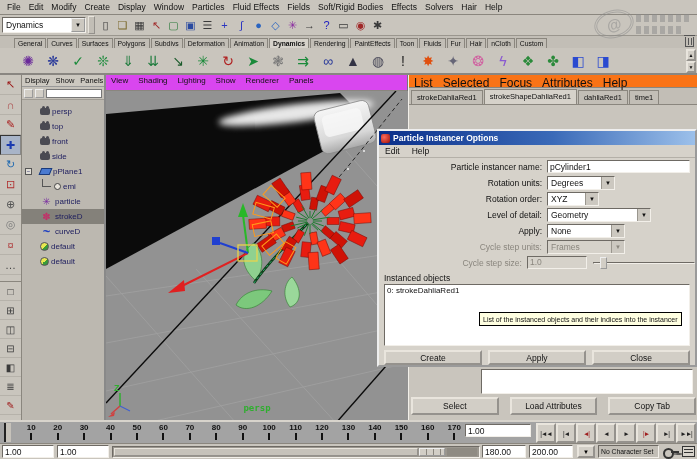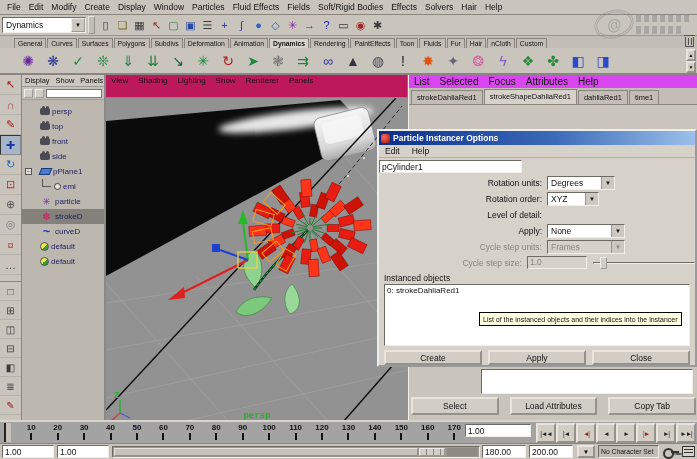--- a/index.html
+++ b/index.html
@@ -57,26 +57,26 @@
 .ic-camera{width:10px;height:7px;background:#4a4a52;border-radius:2px;position:relative}
 .ic-camera::after{content:"";position:absolute;left:2px;top:-2px;width:3px;height:3px;border-radius:50%;background:#4a4a52;box-shadow:4px 0 0 #4a4a52}
 .ic-mesh{width:11px;height:7px;background:#4a7ad0;transform:skewX(-22deg);border:1px solid #1a3a7a}
 .ic-emitter{width:7px;height:7px;border:1px solid #444;border-radius:50%;background:#e8e4dc}
 .ic-particle::before{content:"\2733";color:#7a30a0;font-size:10px}
 .ic-stroke::before{content:"\273D";color:#c23068;font-size:10px}
 .ic-curve::before{content:"~";color:#2040c0;font-size:13px;font-weight:bold}
 .ic-set{width:9px;height:9px;border-radius:50%;border:1px solid #555;background:linear-gradient(135deg,#e8e850 50%,#3a9a3a 50%)}
 
 #viewport{position:absolute;left:106px;top:75px;width:302px;height:345px;border-right:1px solid #777}
-#vp-menus{height:23px;display:flex;background:#be185d;border-bottom:1px solid #8a867e;font-size:8px;white-space:nowrap}
+#vp-menus{height:16px;display:flex;background:#d946ef;border-bottom:1px solid #8a867e;font-size:8px;white-space:nowrap}
 #vp-menus .mi{padding:1px 5px}
 #scene{position:relative;width:302px;height:332px;background:#929292}
 
 #aepanel{position:absolute;left:408px;top:75px;width:289px;height:345px;background:#c9c5bd;border-left:1px solid #f2efe9}
-#ae-menus{height:13px;display:flex;background:#d946ef;border-bottom:1px solid #8a867e;font-size:10px;white-space:nowrap}
+#ae-menus{height:13px;display:flex;background:#f97316;border-bottom:1px solid #8a867e;font-size:12px;white-space:nowrap}
 #ae-menus .mi{padding:1px 5px}
 #ae-tabs{height:17px;display:flex;align-items:flex-end;padding-left:2px;border-bottom:1px solid #8a867e;background:#c2beb6}
 .ae-tab{font-size:7.5px;padding:2px 5px;background:#c2beb6;border:1px solid #8a867e;border-bottom:none;margin-right:1px;white-space:nowrap}
 .ae-tab.active{background:#d6d2ca;padding-bottom:3px}
 #ae-notes{position:absolute;left:72px;top:294px;width:212px;height:25px;background:#fff;border:1px solid;border-color:#6e6a64 #f2efe9 #f2efe9 #6e6a64}
 #ae-buttons{position:absolute;left:1px;top:322px;width:287px;display:flex;gap:11px;padding:0 1px}
 .ae-btn{flex:1;height:18px}
 
 #dialog{position:absolute;left:377px;top:129px;width:320px;height:238px;background:#d6d2ca;border:2px outset #eee;z-index:10}
 #dlg-title{height:14px;display:flex;align-items:center;gap:3px;padding-left:2px;background:linear-gradient(90deg,#0b2f8a,#3a6ab8 55%,#9cc0ea);color:#fff;font-size:8.5px;font-weight:bold;white-space:nowrap;overflow:hidden}
@@ -622,38 +622,43 @@
       <span id="dlg-icon"></span>
       <span>Particle Instancer Options</span>
     </div>
     <div id="dlg-menus">
 
     <span class="mi">Edit</span>
         <span class="mi">Help</span>
       </div>
 
     <div class="drow">
+      <span class="dlabel">Particle instancer name:</span>
       <input class="tfield" style="width: 143px;" value="pCylinder1">
     </div>
     <div class="drow">
       <span class="dlabel">Rotation units:</span>
       <span class="combo" style="width:68px">
         <span class="cv">Degrees</span>
         <span class="arr">▼</span>
       </span>
     </div>
     <div class="drow">
       <span class="dlabel">Rotation order:</span>
       <span class="combo" style="width:52px">
         <span class="cv">XYZ</span>
         <span class="arr">▼</span>
       </span>
     </div>
     <div class="drow">
       <span class="dlabel">Level of detail:</span>
+      <span class="combo" style="width:104px">
+        <span class="cv">Geometry</span>
+        <span class="arr">▼</span>
+      </span>
     </div>
     <div class="drow">
       <span class="dlabel">Apply:</span>
       <span class="combo" style="width:78px">
         <span class="cv">None</span>
         <span class="arr">▼</span>
       </span>
     </div>
     <div class="drow disabled">
       <span class="dlabel">Cycle step units:</span>

